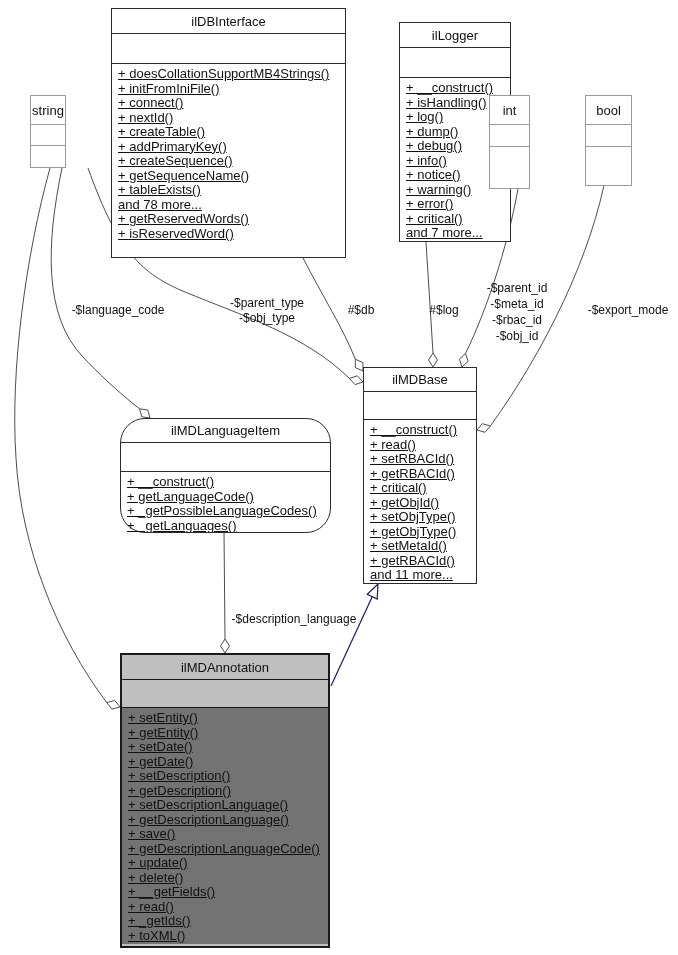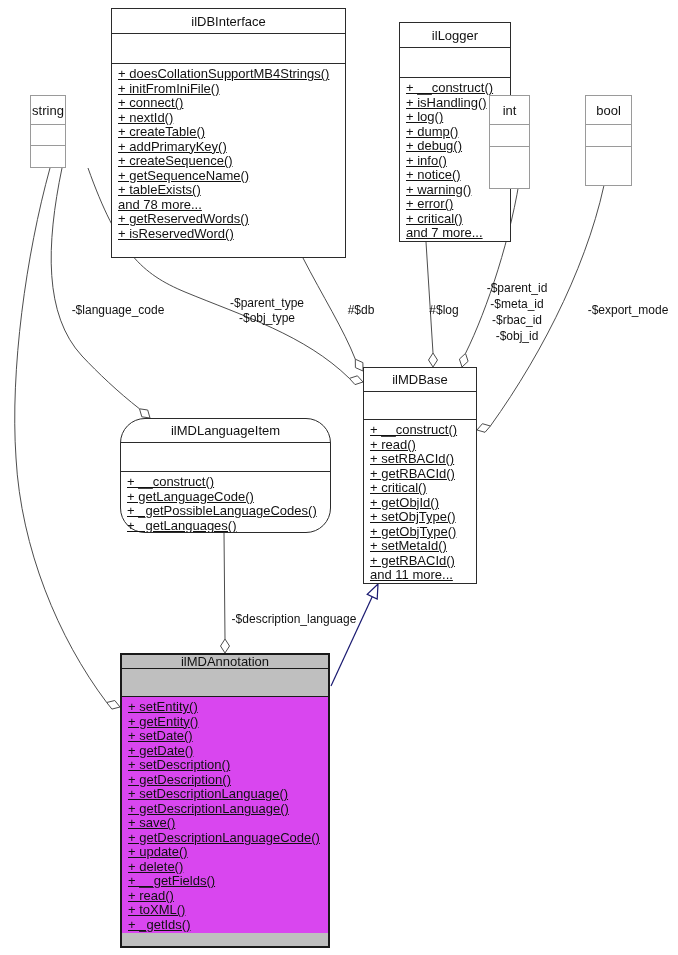--- a/index.html
+++ b/index.html
@@ -11,21 +11,21 @@
              box-sizing:border-box;font-size:13px;color:#111;}
   .uml-class .t{display:flex;align-items:center;justify-content:center;
                 border-bottom:1px solid #2b2b2b;box-sizing:border-box;}
   .uml-class .a{border-bottom:1px solid #2b2b2b;box-sizing:border-box;}
   .uml-class .m{padding:3px 0 0 6px;line-height:14.5px;white-space:nowrap;
                 box-sizing:border-box;overflow:hidden;text-decoration:underline;}
   .primitive{border-color:#9a9a9a;}
   .primitive .t,.primitive .a{border-color:#9a9a9a;}
   .highlight{background:#bfbfbf;border:2px solid #1a1a1a;}
   .highlight .t,.highlight .a{border-color:#1a1a1a;background:#bfbfbf;}
-  .highlight .m{background:#d946ef;}
+  .highlight .m{background:#737373;}
 
   .edge-label{position:absolute;font-size:12px;color:#111;text-align:center;
               line-height:15px;white-space:nowrap;transform:translateX(-50%);}
   .edge-label.lh16{line-height:16px;}
 </style>
 </head>
 <body>
 
 <div class="canvas">
 
@@ -134,39 +134,39 @@
     <div class="a" style="height:29px"></div>
     <div class="m" style="height:60px">
         <div>+ __construct()</div>
         <div>+ getLanguageCode()</div>
         <div>+ _getPossibleLanguageCodes()</div>
         <div>+ _getLanguages()</div>
       </div>
   </div>
 
   <div class="uml-class highlight" style="left:120px;top:653px;width:210px;height:295px;">
-    <div class="t" style="height:14px">ilMDAnnotation</div>
+    <div class="t" style="height:25px">ilMDAnnotation</div>
     <div class="a" style="height:28px"></div>
     <div class="m" style="height:236px">
         <div>+ setEntity()</div>
         <div>+ getEntity()</div>
         <div>+ setDate()</div>
         <div>+ getDate()</div>
         <div>+ setDescription()</div>
         <div>+ getDescription()</div>
         <div>+ setDescriptionLanguage()</div>
         <div>+ getDescriptionLanguage()</div>
         <div>+ save()</div>
         <div>+ getDescriptionLanguageCode()</div>
         <div>+ update()</div>
         <div>+ delete()</div>
         <div>+ __getFields()</div>
         <div>+ read()</div>
+        <div>+ _getIds()</div>
         <div>+ toXML()</div>
-        <div>+ _getIds()</div>
       </div>
   </div>
 
   <div class="edge-label" style="left:118px;top:303px">-$language_code</div>
 
   <div class="edge-label" style="left:267px;top:296px">
     <div>-$parent_type</div>
     <div>-$obj_type</div>
   </div>
 

